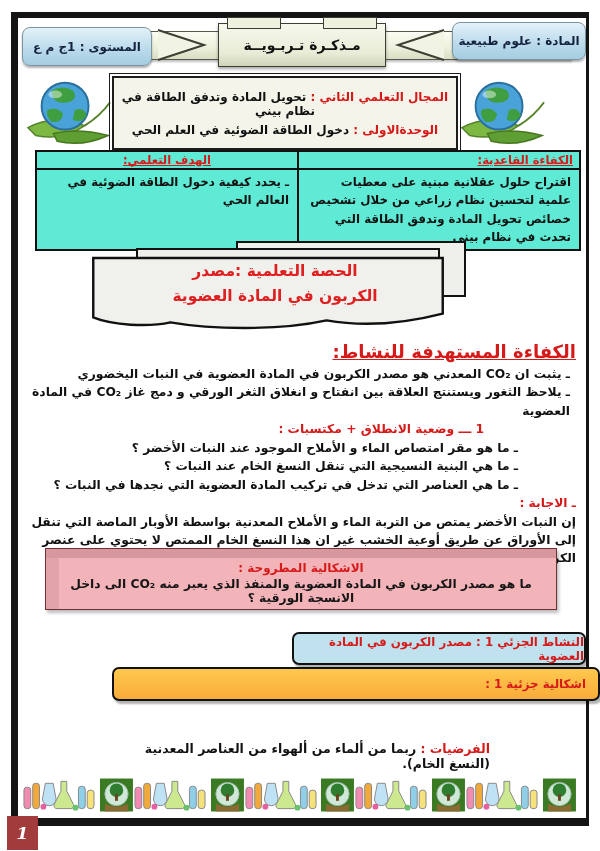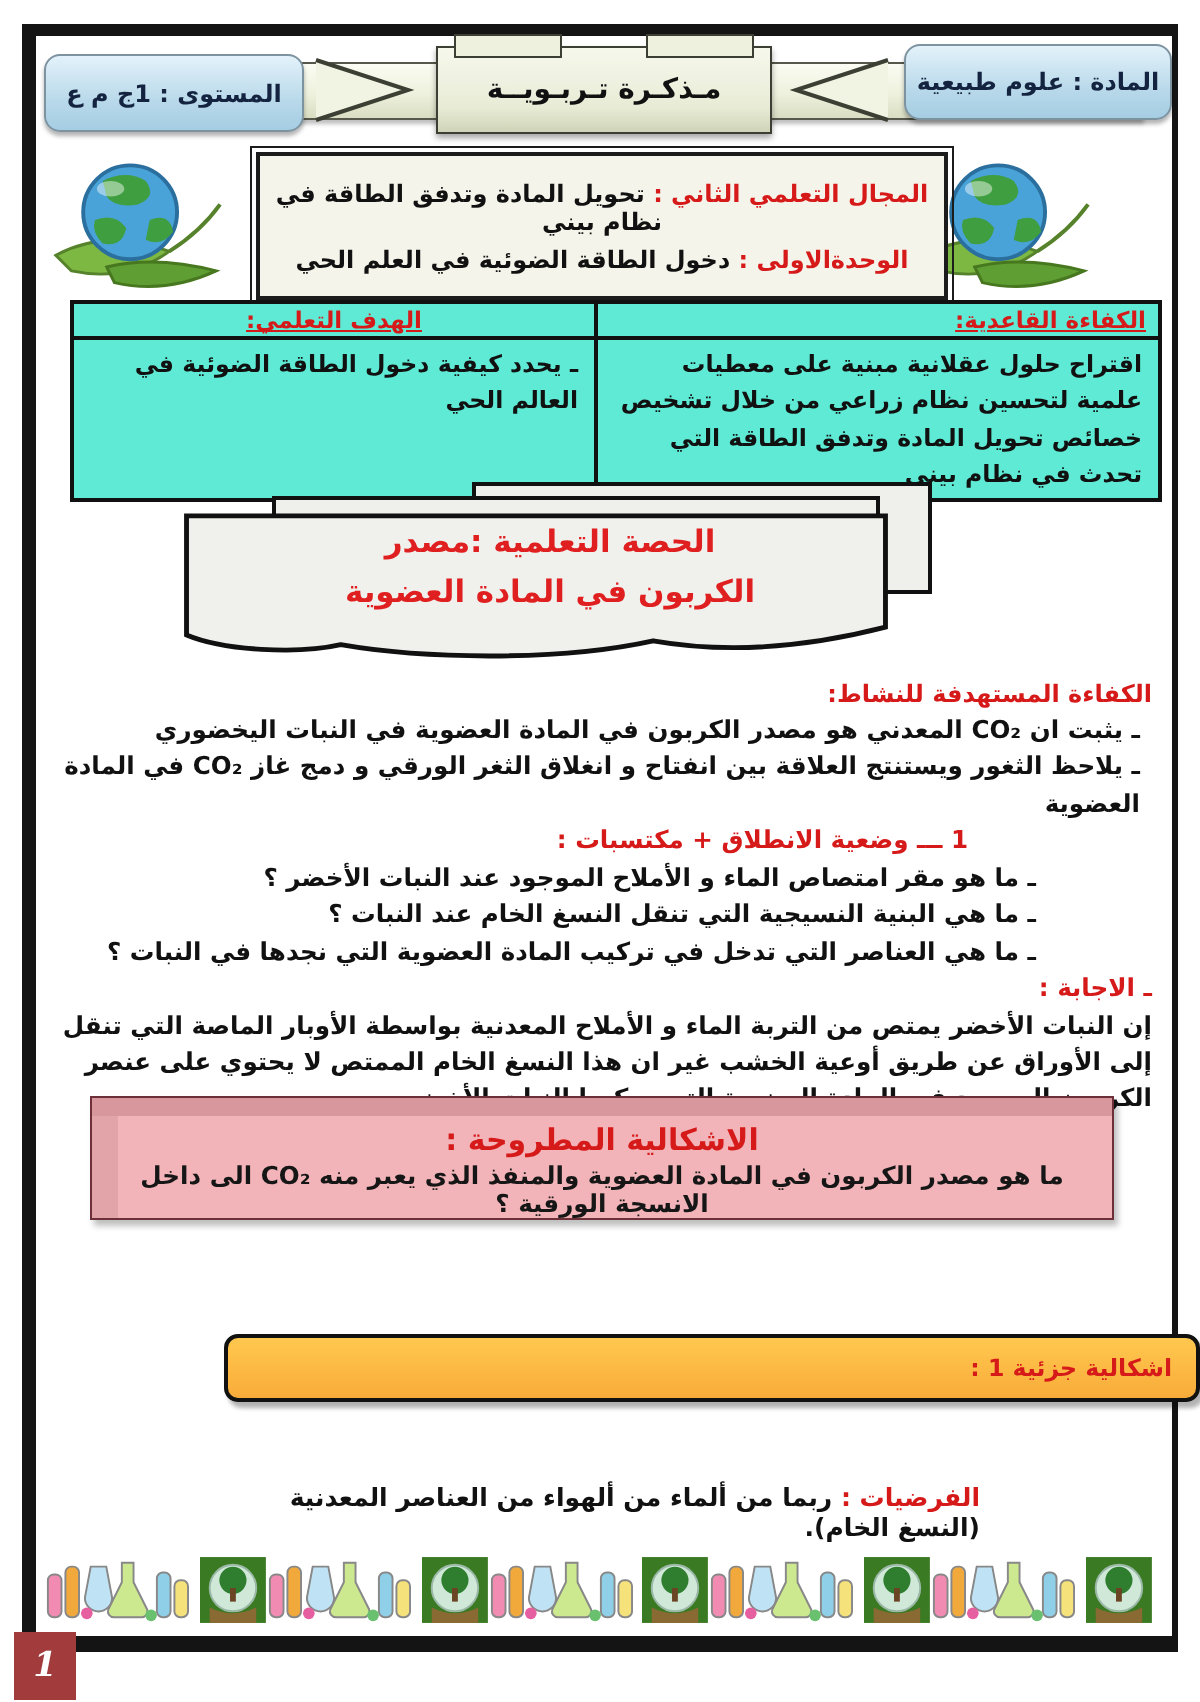--- a/index.html
+++ b/index.html
@@ -39,21 +39,21 @@
     content:"";position:absolute;top:-7px;width:52px;height:10px;
     background:#eef1dd;border:1.5px solid #3c3f33;z-index:-1;
   }
   .ribbon:before{left:8px;} .ribbon:after{right:8px;}
   .chev{position:absolute;z-index:3;}
   
   .domain-box{
     position:absolute;left:112px;top:76px;width:342px;height:70px;z-index:2;
     background:#f4f4ea;border:2px solid #1c1c1c;outline:1px solid #1c1c1c;outline-offset:2px;
     display:flex;flex-direction:column;justify-content:center;gap:5px;
-    font-size:12px;font-weight:bold;text-align:center;color:#111;margin-left:16px;
+    font-size:12px;font-weight:bold;text-align:center;color:#111;
   }
   .lbl-red{color:#d61a1a;}
   .globe{position:absolute;z-index:2;}
   .globe.gl{left:24px;top:76px;} .globe.gr{left:458px;top:76px;}
   
   .ctable{position:absolute;left:35px;top:150px;width:546px;z-index:2;border-collapse:collapse;}
   .ctable td{border:2px solid #111;vertical-align:top;background:#5eead4;}
   .ctable .hd{font-size:11.5px;font-weight:bold;color:#d61a1a;text-decoration:underline;padding:1px 6px;height:14px;}
   .ctable .hd.obj{text-align:center;}
   .ctable .bd{font-size:11.8px;font-weight:bold;color:#111;padding:3px 8px;line-height:1.55;height:72px;}
@@ -64,34 +64,34 @@
   .sheet.s2{left:150px;top:0;width:226px;height:52px;}
   .sheet.s1{left:50px;top:7px;width:300px;height:60px;}
   .sheet-front{position:absolute;left:0;top:14px;width:364px;height:82px;}
   .banner-text{
     position:absolute;left:6px;top:18px;width:366px;text-align:center;z-index:3;
     color:#e02020;font-weight:bold;font-size:15.5px;line-height:1.6;letter-spacing:2px;
   }
   
   .content{position:absolute;right:24px;left:24px;top:338px;z-index:2;
     font-size:12.3px;font-weight:bold;color:#111;line-height:1.5;text-align:right;}
-  .content .h-red{color:#d61a1a;font-size:12px;}
+  .content .h-red{color:#d61a1a;text-decoration:underline;font-size:18px;}
   .content .launch{color:#d61a1a;padding-right:92px;}
   .content .q{padding-right:58px;}
   .content .ans-lbl{color:#d61a1a;}
   .content .ans{text-align:right;}
   .content .b{padding-right:6px;}
   
   .pink-box{
     position:absolute;left:45px;top:548px;width:510px;height:60px;z-index:2;
     background:#f2b4b8;border:1px solid #6e3038;
     box-shadow:inset 0 9px 0 #d8979d, inset 13px 0 0 #e2a3a9, 2px 3px 3px rgba(0,0,0,.25);
     text-align:center;font-weight:bold;
   }
-  .pink-box .t{margin-top:12px;font-size:15px;color:#d61a1a;}
+  .pink-box .t{margin-top:12px;font-size:12px;color:#d61a1a;}
   .pink-box .q{margin-top:2px;font-size:12.3px;color:#161616;}
   
   .plaque{
     position:absolute;z-index:2;display:flex;align-items:center;
     border:2px solid #111;border-radius:7px;font-weight:bold;font-size:11.8px;
     box-shadow:2px 3px 2px rgba(0,0,0,.3);
   }
   .plaque.blue{left:292px;top:632px;width:290px;height:29px;background:#bfe2ee;justify-content:center;color:#d61a1a;}
   .plaque.yellow{left:112px;top:667px;width:472px;height:30px;background:linear-gradient(180deg,#ffc84e 0%,#f9ab3a 100%);padding-right:12px;color:#161616;}
   .plaque .lbl{color:#d61a1a;margin-left:4px;}
@@ -216,20 +216,23 @@
     <div class="q">ـ ما هي العناصر التي تدخل في تركيب المادة العضوية التي نجدها في النبات ؟</div>
     <div class="ans-lbl">ـ الاجابة :</div>
     <div class="ans">إن النبات الأخضر يمتص من التربة الماء و الأملاح المعدنية بواسطة الأوبار الماصة التي تنقل إلى الأوراق عن طريق أوعية الخشب غير ان هذا النسغ الخام الممتص لا يحتوي على عنصر الكربون الموجود في المادة العضوية التي يركبها النبات الأخضر</div>
   </div>
 
   <div class="pink-box">
     <div class="t">الاشكالية المطروحة :</div>
     <div class="q">ما هو مصدر الكربون في المادة العضوية والمنفذ الذي يعبر منه CO₂ الى داخل الانسجة الورقية ؟</div>
   </div>
 
+  <div class="plaque blue">
+    <span>النشاط الجزئي 1 : مصدر الكربون في المادة العضوية</span>
+  </div>
 
   <div class="plaque yellow">
     <span class="lbl">اشكالية جزئية 1 :</span>
   </div>
 
   <div class="hypo">
     <span class="lbl">الفرضيات :</span>
     <span>ربما من ألماء من ألهواء من العناصر المعدنية (النسغ الخام).</span>
   </div>
 

